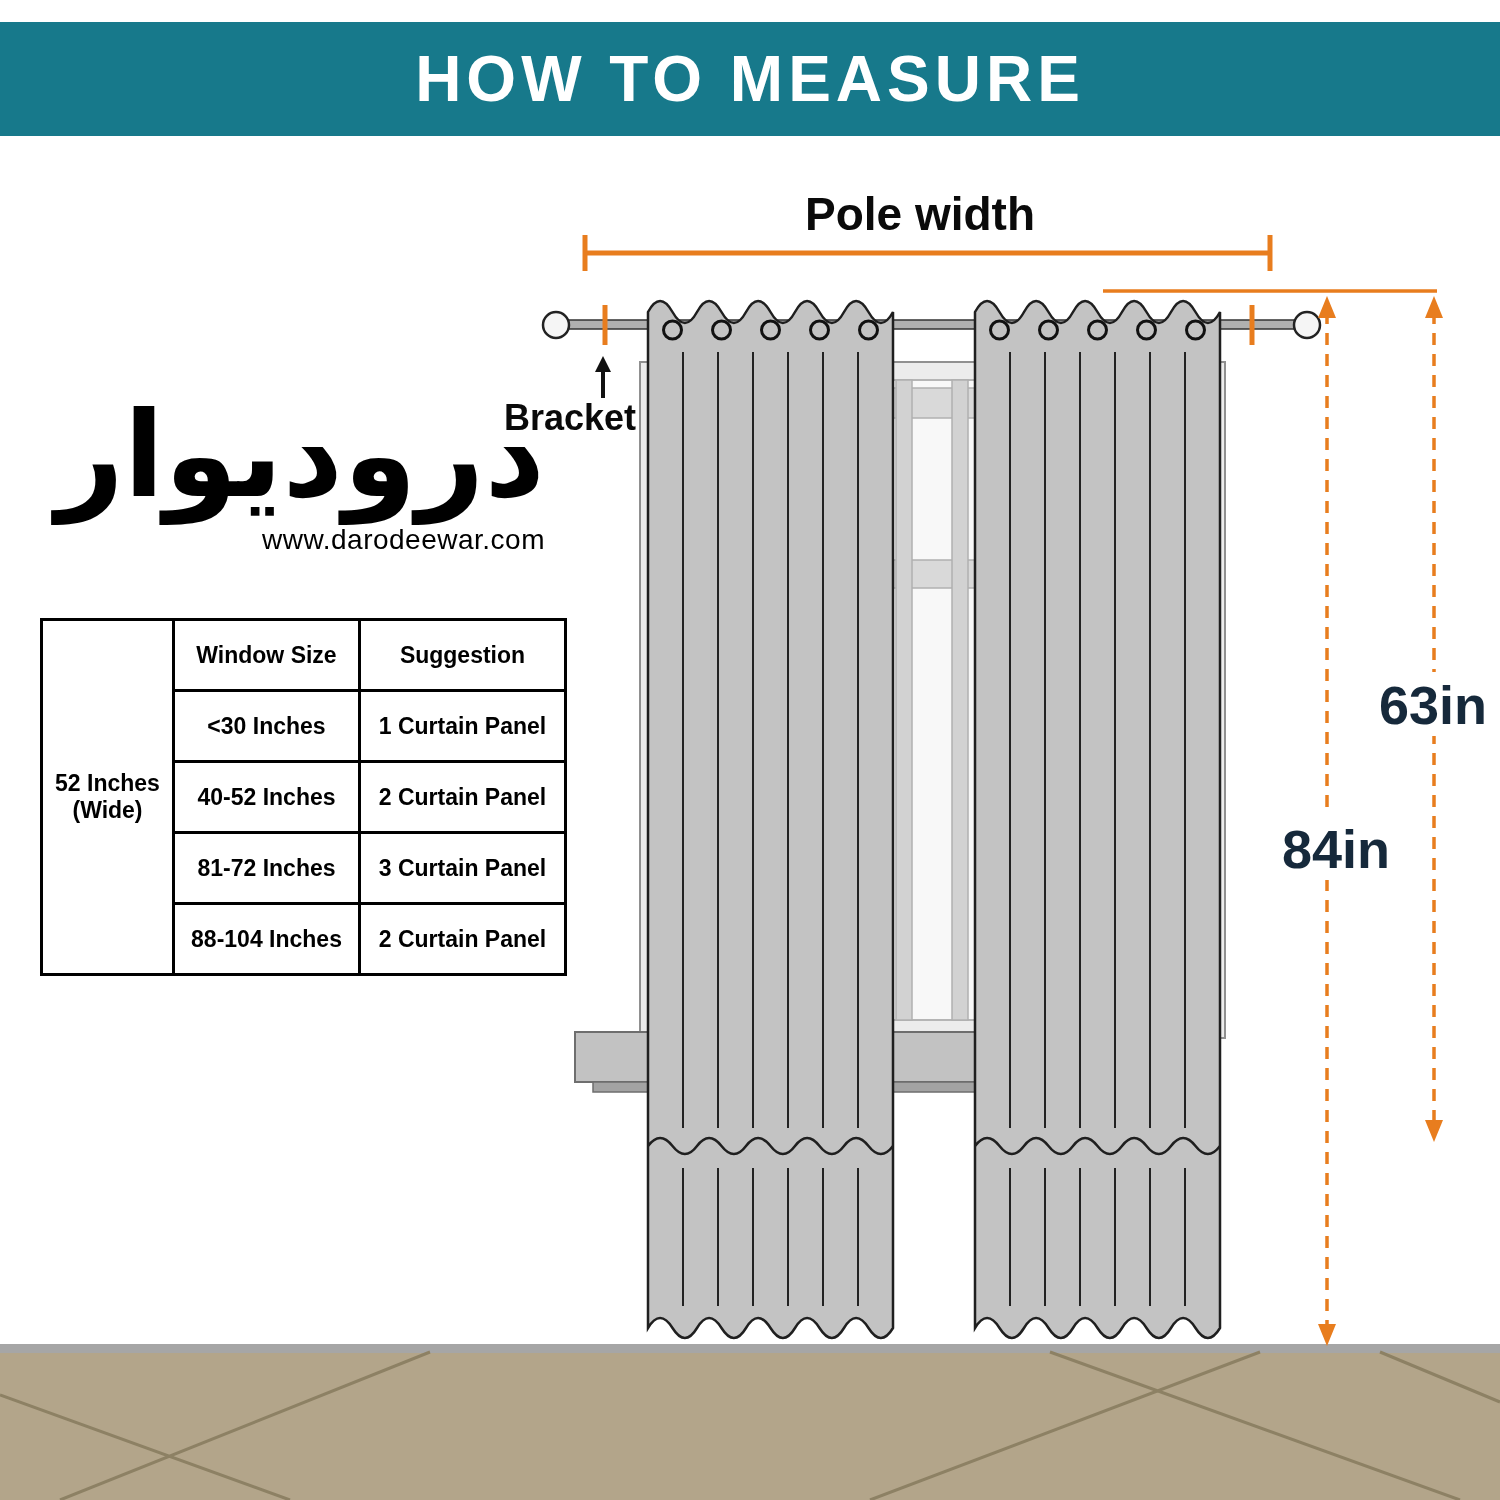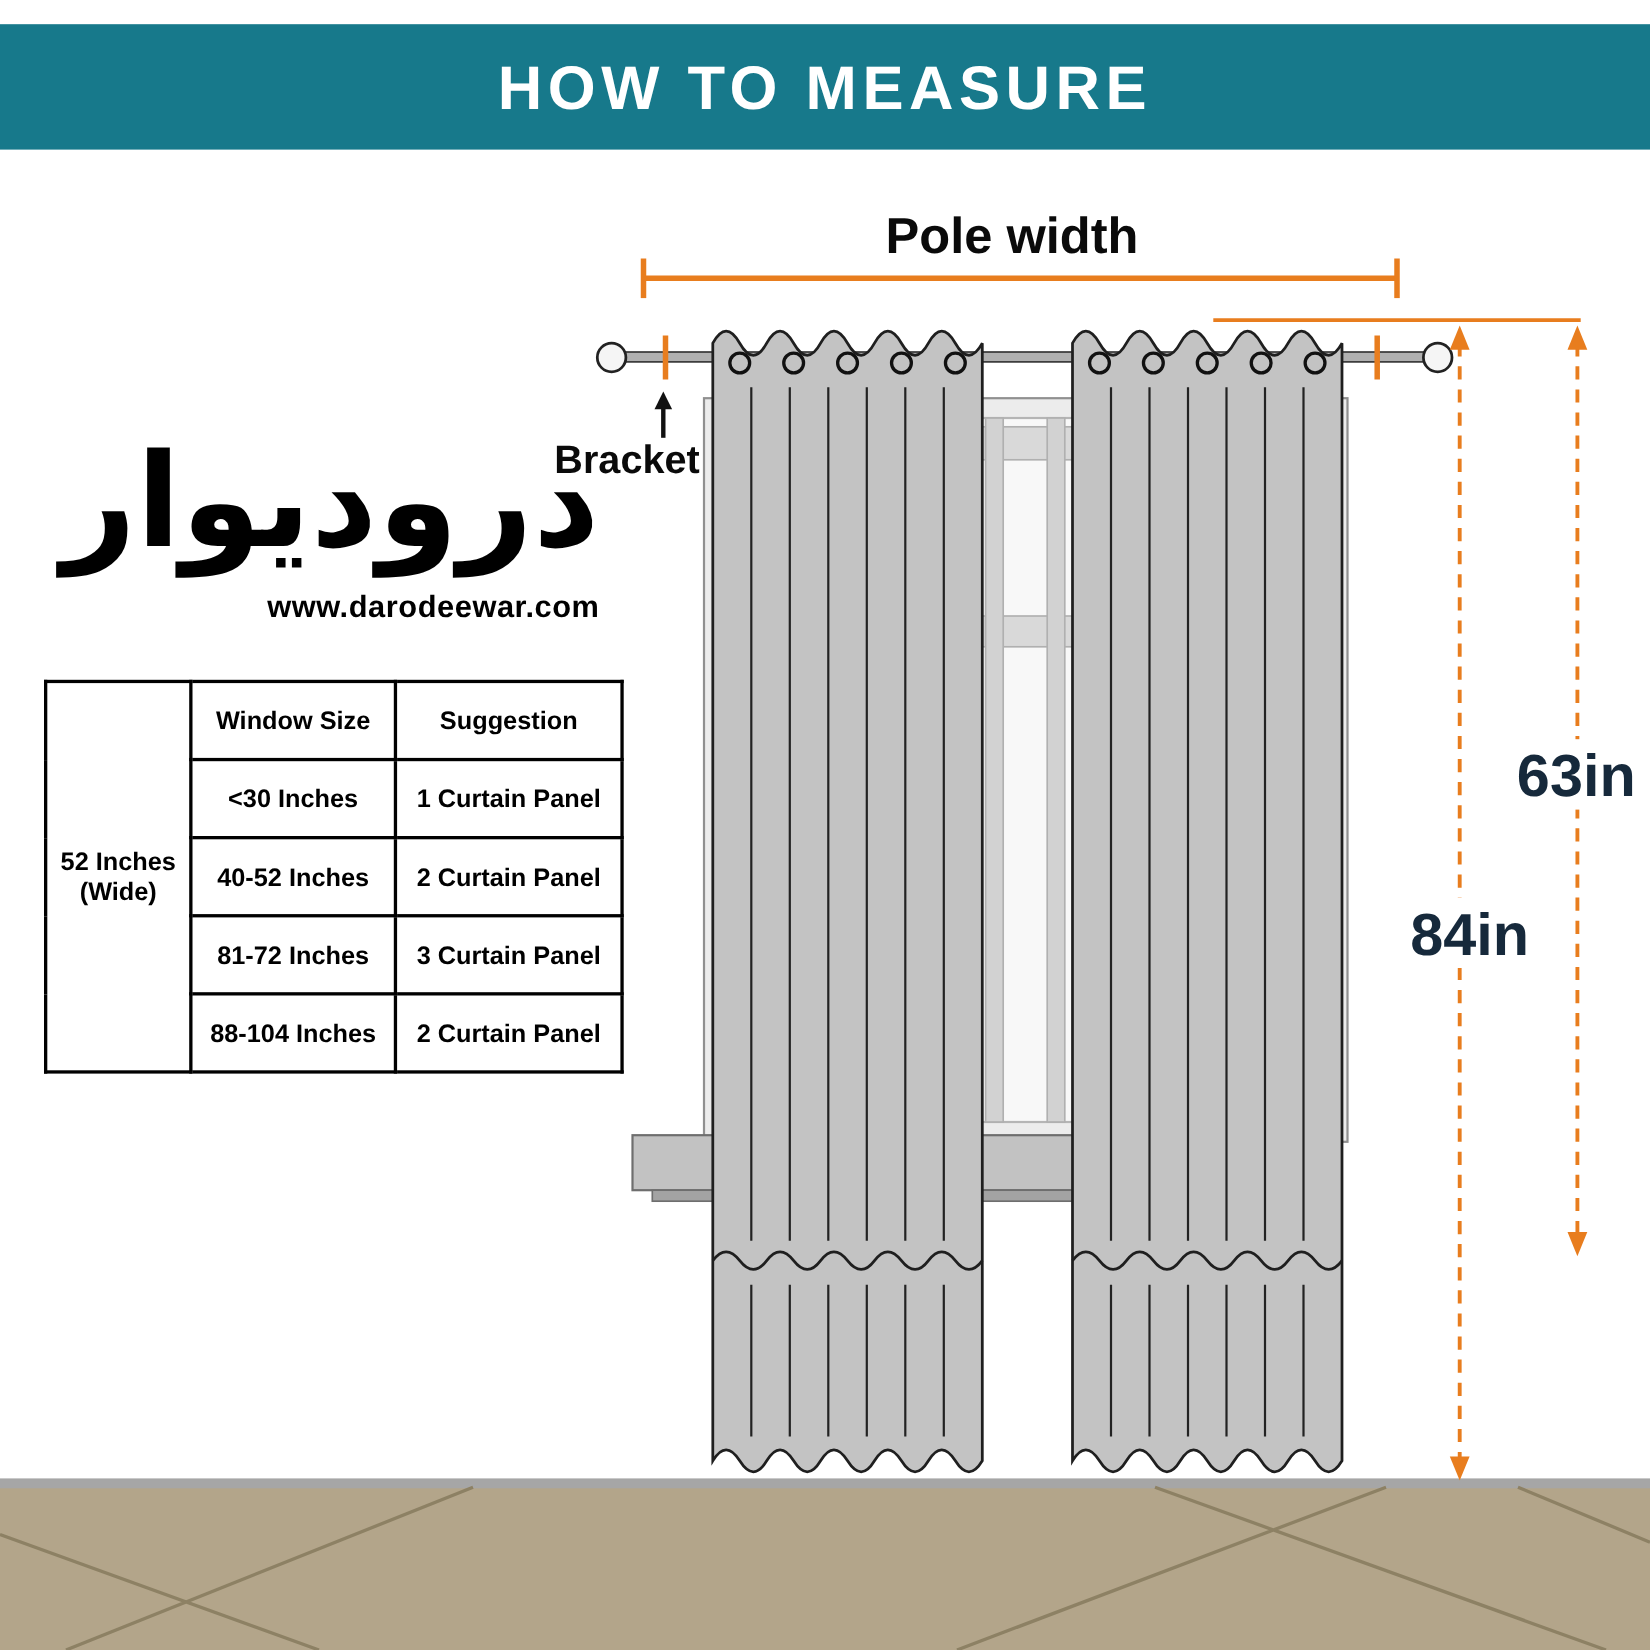--- a/index.html
+++ b/index.html
@@ -13,42 +13,42 @@
     font-family: "Liberation Sans", sans-serif;
   }
   .header {
     position: absolute;
     top: 22px; left: 0; width: 100%; height: 114px;
     background: #17798b;
     display: flex; align-items: center; justify-content: center;
   }
   .header-title {
     color: #ffffff;
-    font-size: 56px;
+    font-size: 64px;
     font-weight: bold;
     letter-spacing: 5px;
   }
   .logo {
     position: absolute;
     left: 55px; top: 388px; width: 490px;
     text-align: right;
     color: #000;
   }
   .logo-script {
     font-family: "DejaVu Sans", sans-serif;
     font-size: 118px;
     font-weight: bold;
     line-height: 1.15;
     white-space: nowrap;
   }
   .logo-site {
     font-size: 28px;
-    font-weight: bold;
+    font-weight: normal;
     letter-spacing: 0.5px;
-    margin-top: 12px;
+    margin-top: 0px;
   }
   .size-table {
     position: absolute;
     left: 40px; top: 618px;
     border-collapse: collapse;
     font-size: 23px;
     font-weight: bold;
     color: #000;
     background: #fff;
   }

